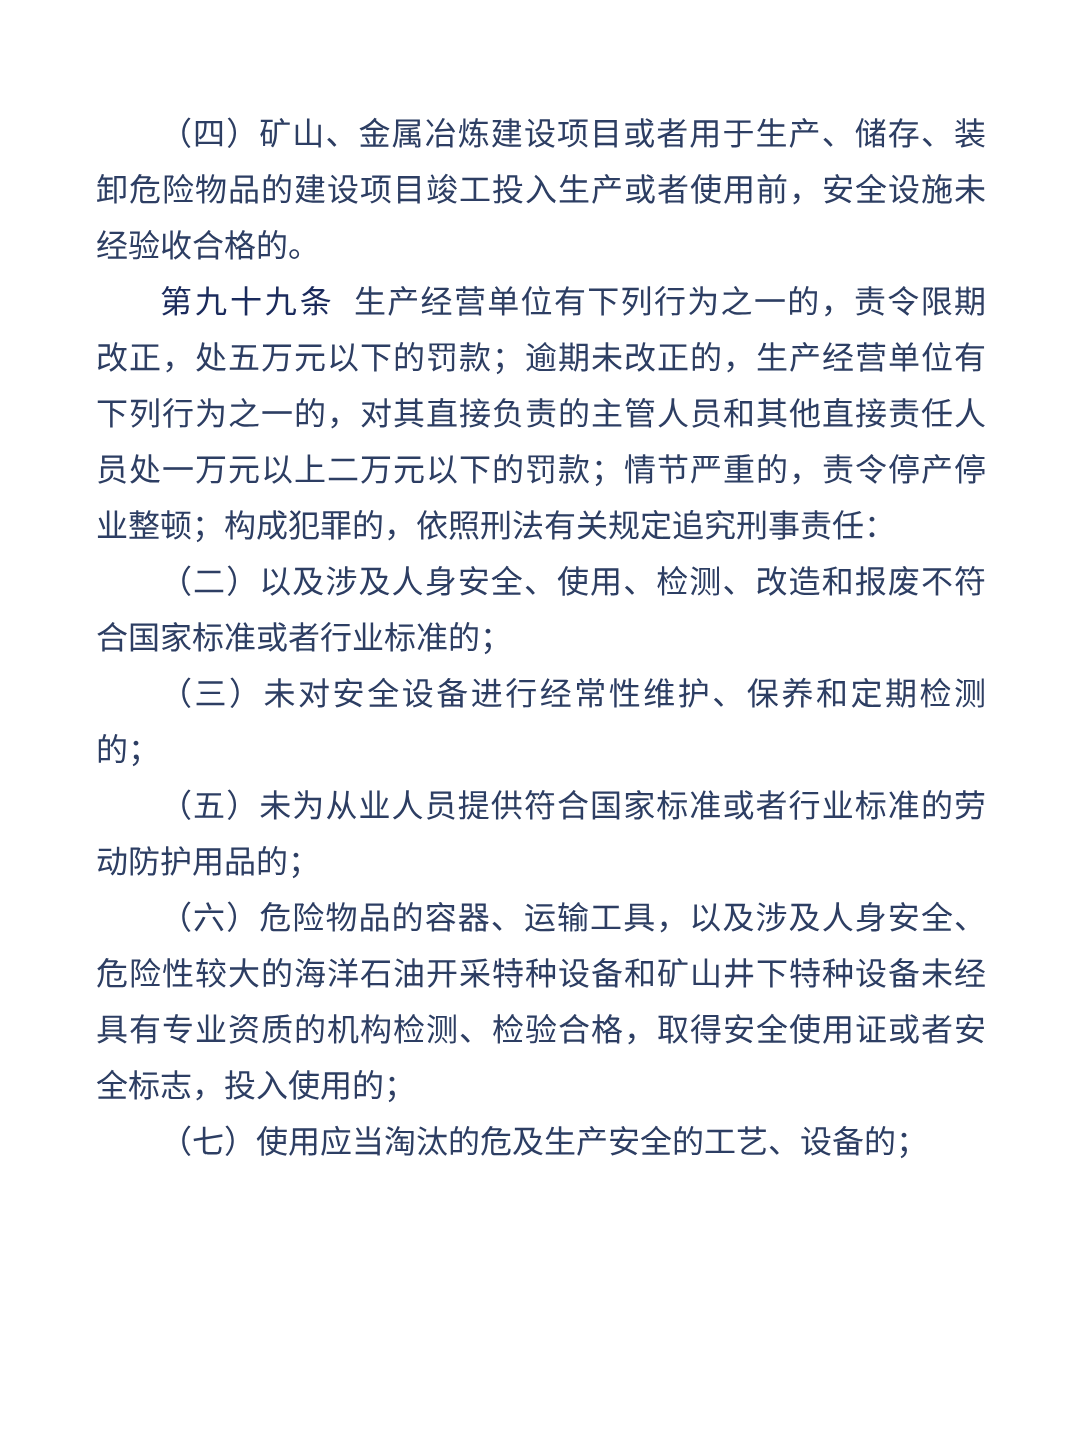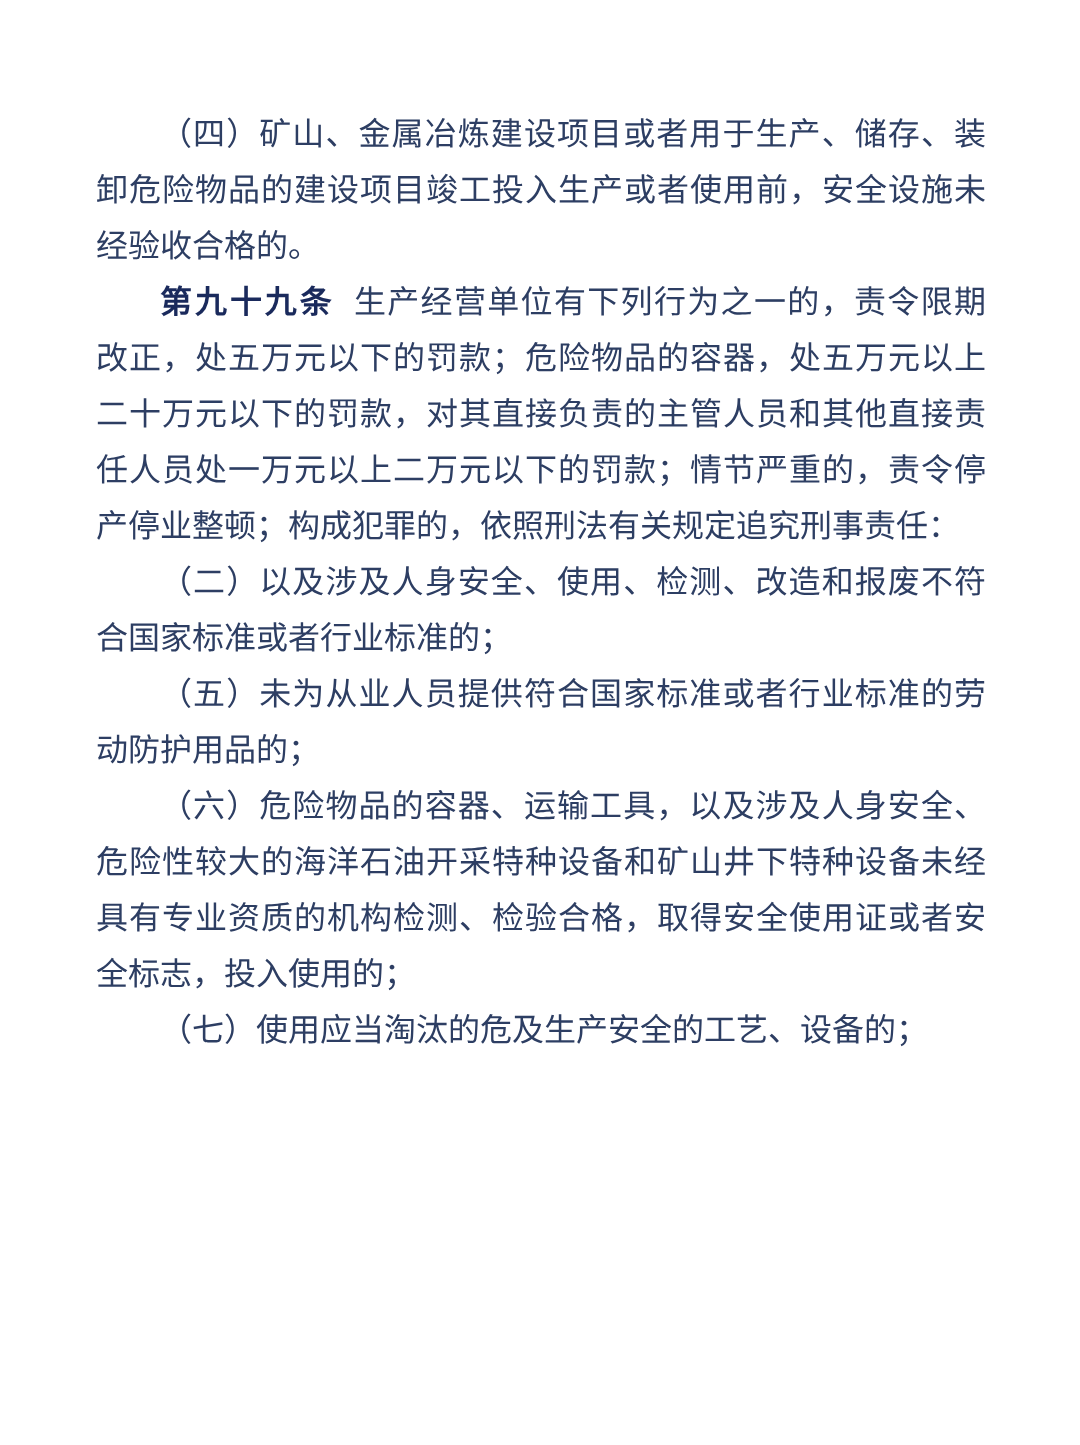--- a/index.html
+++ b/index.html
@@ -32,41 +32,42 @@
     text-align: justify;
     text-justify: inter-ideograph;
   }
   .law-text p {
     margin: 0;
     padding: 0;
     text-indent: 2em;
   }
   .article-term {
     font-family: "Liberation Sans", "DejaVu Sans", sans-serif;
-    font-weight: 700;
+    font-weight: 400;
     color: var(--article-term);
     margin-right: 0.6em;
     letter-spacing: 0.05em;
   }
 </style>
 </head>
 <body>
 
 <div class="page">
   <div class="law-text">
 
     <p>（四）矿山、金属冶炼建设项目或者用于生产、储存、装卸危险物品的建设项目竣工投入生产或者使用前，安全设施未经验收合格的。</p>
 
     <p>
-      <span class="article-term">第九十九条</span><span>生产经营单位有下列行为之一的，责令限期改正，处五万元以下的罚款；危险物品的容器，处五万元以上二十万元以下的罚款，对其直接负责的主管人员和其他直接责任人员处一万元以上二万元以下的罚款；情节严重的，责令停产停业整顿；构成犯罪的，依照刑法有关规定追究刑事责任：</span>
+      <span class="article-term">第九十九条</span><span>生产经营单位有下列行为之一的，责令限期改正，处五万元以下的罚款；逾期未改正的，生产经营单位有下列行为之一的，对其直接负责的主管人员和其他直接责任人员处一万元以上二万元以下的罚款；情节严重的，责令停产停业整顿；构成犯罪的，依照刑法有关规定追究刑事责任：</span>
     </p>
 
 
     <p>（二）以及涉及人身安全、使用、检测、改造和报废不符合国家标准或者行业标准的；</p>
 
+    <p>（三）未对安全设备进行经常性维护、保养和定期检测的；</p>
 
 
     <p>（五）未为从业人员提供符合国家标准或者行业标准的劳动防护用品的；</p>
 
     <p>（六）危险物品的容器、运输工具，以及涉及人身安全、危险性较大的海洋石油开采特种设备和矿山井下特种设备未经具有专业资质的机构检测、检验合格，取得安全使用证或者安全标志，投入使用的；</p>
 
     <p>（七）使用应当淘汰的危及生产安全的工艺、设备的；</p>
 
   </div>
 </div>

